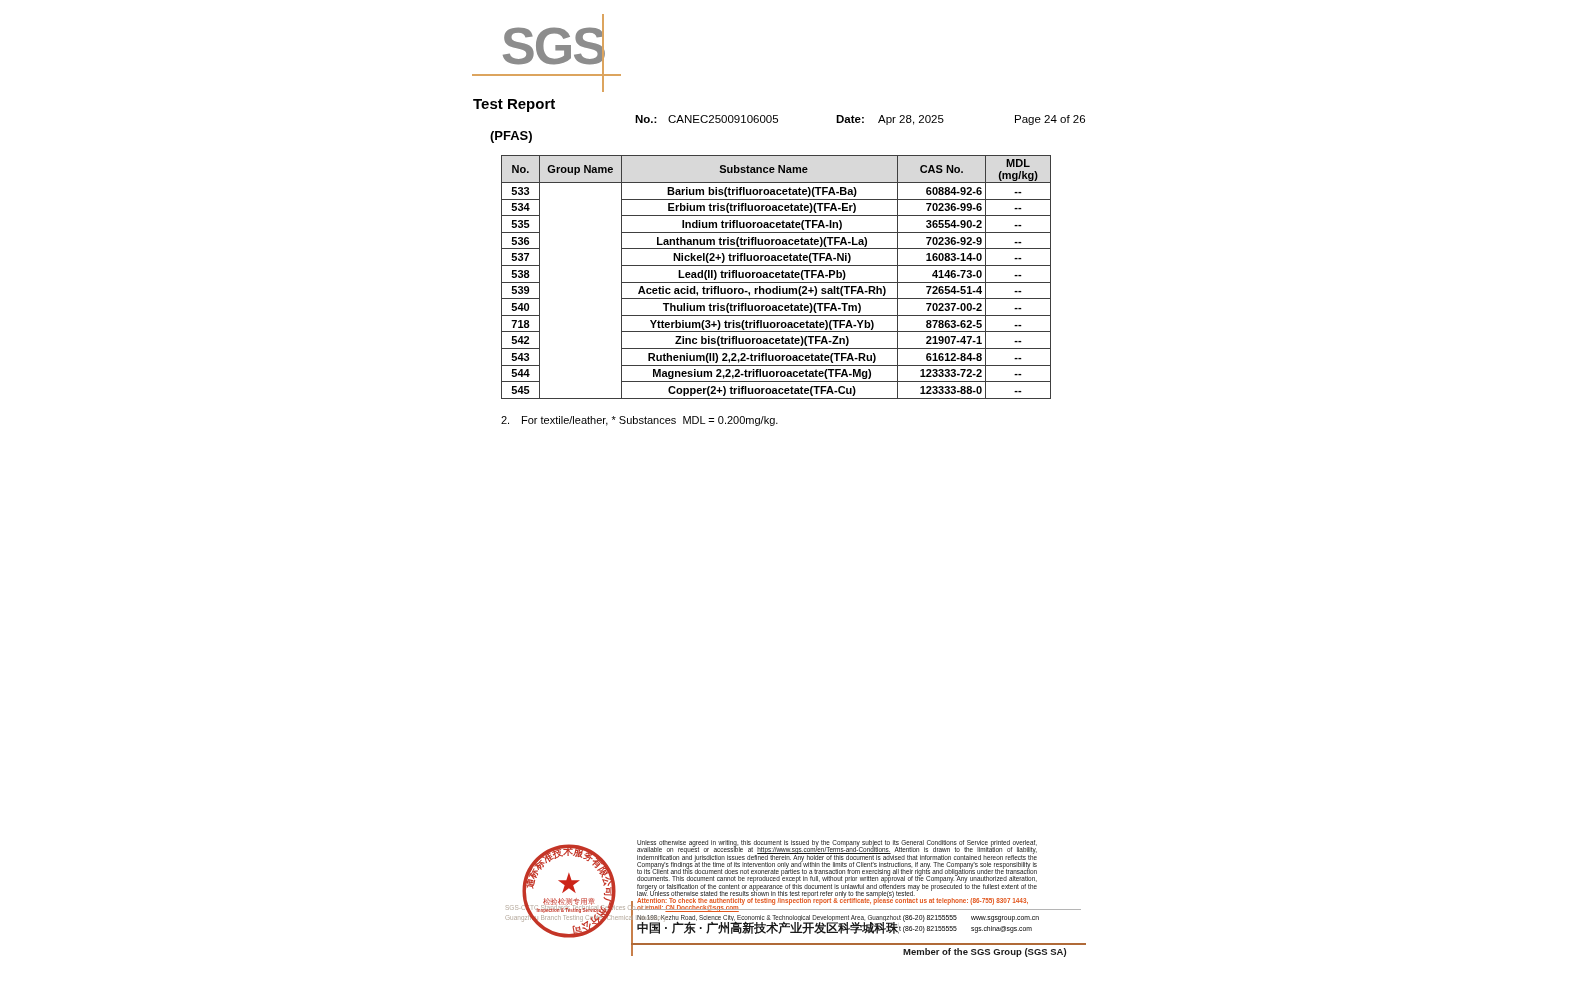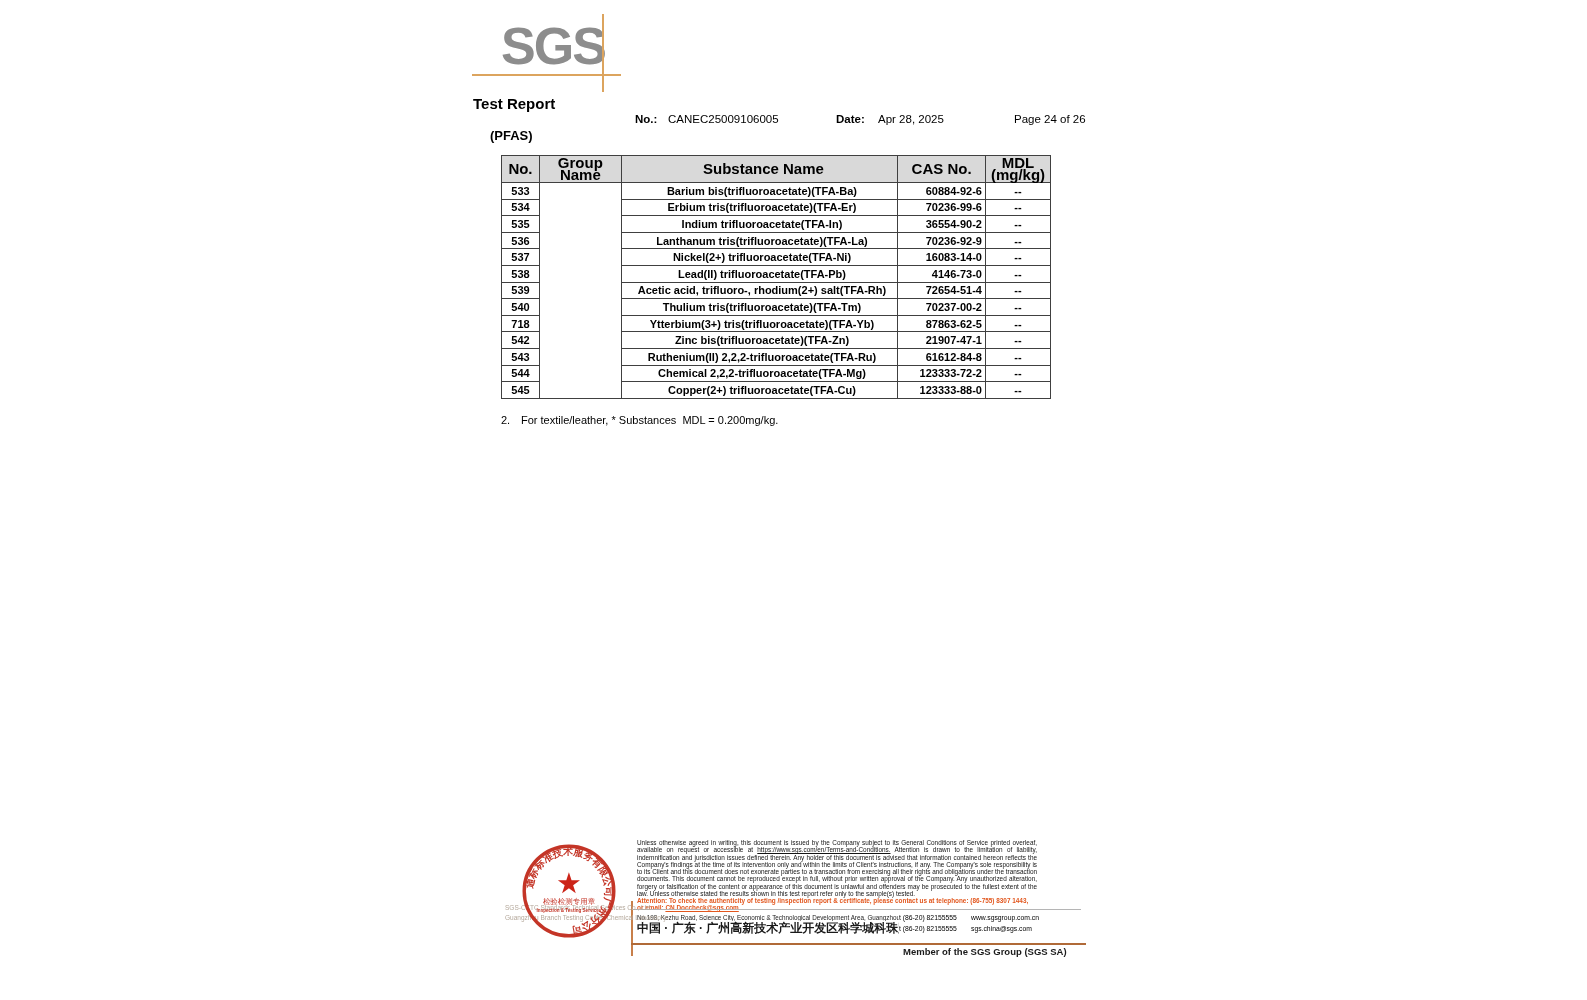--- a/index.html
+++ b/index.html
@@ -32,21 +32,21 @@
   .i-page       { left: 1014px; }
   
   table.subs {
     position: absolute; left: 501px; top: 155px;
     width: 550px; border-collapse: collapse;
     font-size: 11px;
   }
   table.subs th, table.subs td { border: 1px solid #404040; }
   table.subs th {
     background: #d9d9d9; font-weight: bold; height: 27px;
-    text-align: center; line-height: 12px; font-size: 15px; margin-top: 44px;
+    text-align: center; line-height: 12px; font-size: 11px; margin-top: 44px;
   }
   table.subs td { height: 16.6px; padding: 0 3px; font-weight: bold; }
   .c-no  { width: 38px;  text-align: center; }
   .c-group { width: 82px; }
   .c-sub { width: 277px; text-align: center; padding-left: 8px !important; }
   .c-cas { width: 88px;  text-align: right; }
   .c-mdl { width: 65px;  text-align: center; }
   
   .footnote { position: absolute; left: 501px; top: 414px; font-size: 11px; white-space: pre; }
   .footnote .fn-num { display: inline-block; width: 20px; }
@@ -170,21 +170,21 @@
           <td class="c-mdl">--</td>
         </tr>
         <tr>
           <td class="c-no">543</td>
           <td class="c-sub">Ruthenium(II) 2,2,2-trifluoroacetate(TFA-Ru)</td>
           <td class="c-cas">61612-84-8</td>
           <td class="c-mdl">--</td>
         </tr>
         <tr>
           <td class="c-no">544</td>
-          <td class="c-sub">Chemical 2,2,2-trifluoroacetate(TFA-Mg)</td>
+          <td class="c-sub">Magnesium 2,2,2-trifluoroacetate(TFA-Mg)</td>
           <td class="c-cas">123333-72-2</td>
           <td class="c-mdl">--</td>
         </tr>
         <tr>
           <td class="c-no">545</td>
           <td class="c-sub">Copper(2+) trifluoroacetate(TFA-Cu)</td>
           <td class="c-cas">123333-88-0</td>
           <td class="c-mdl">--</td>
         </tr>
       </tbody>

